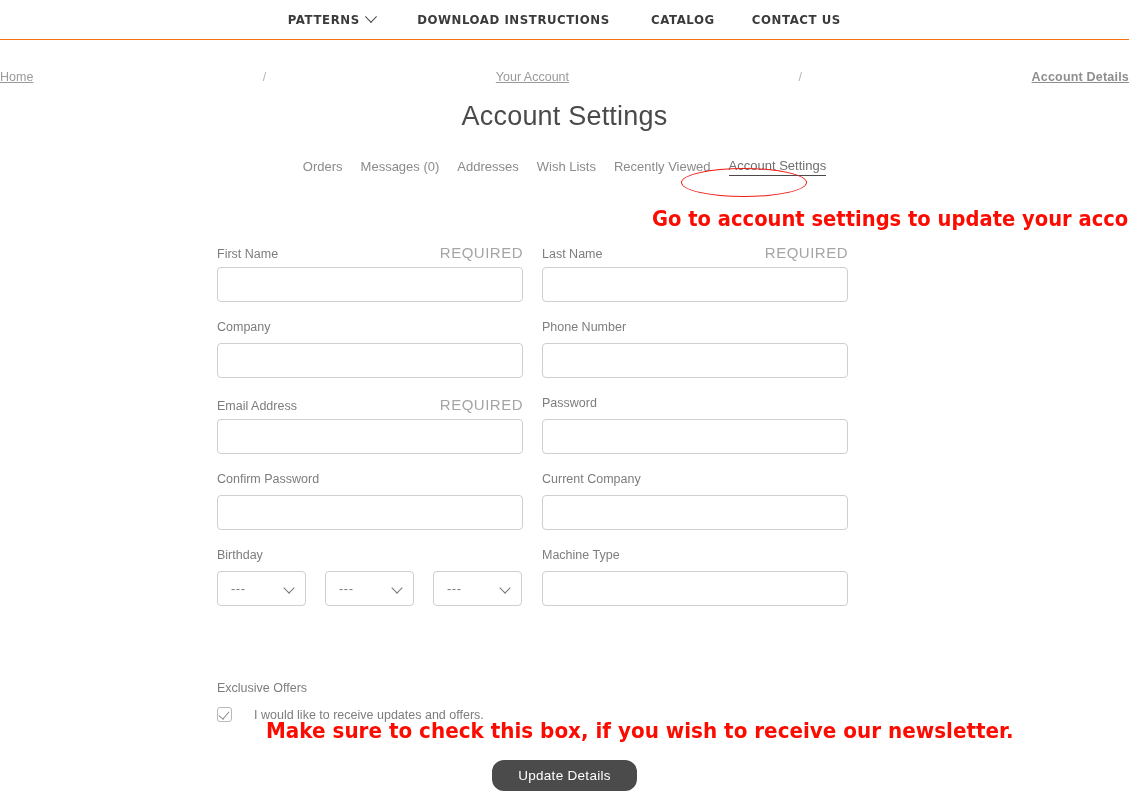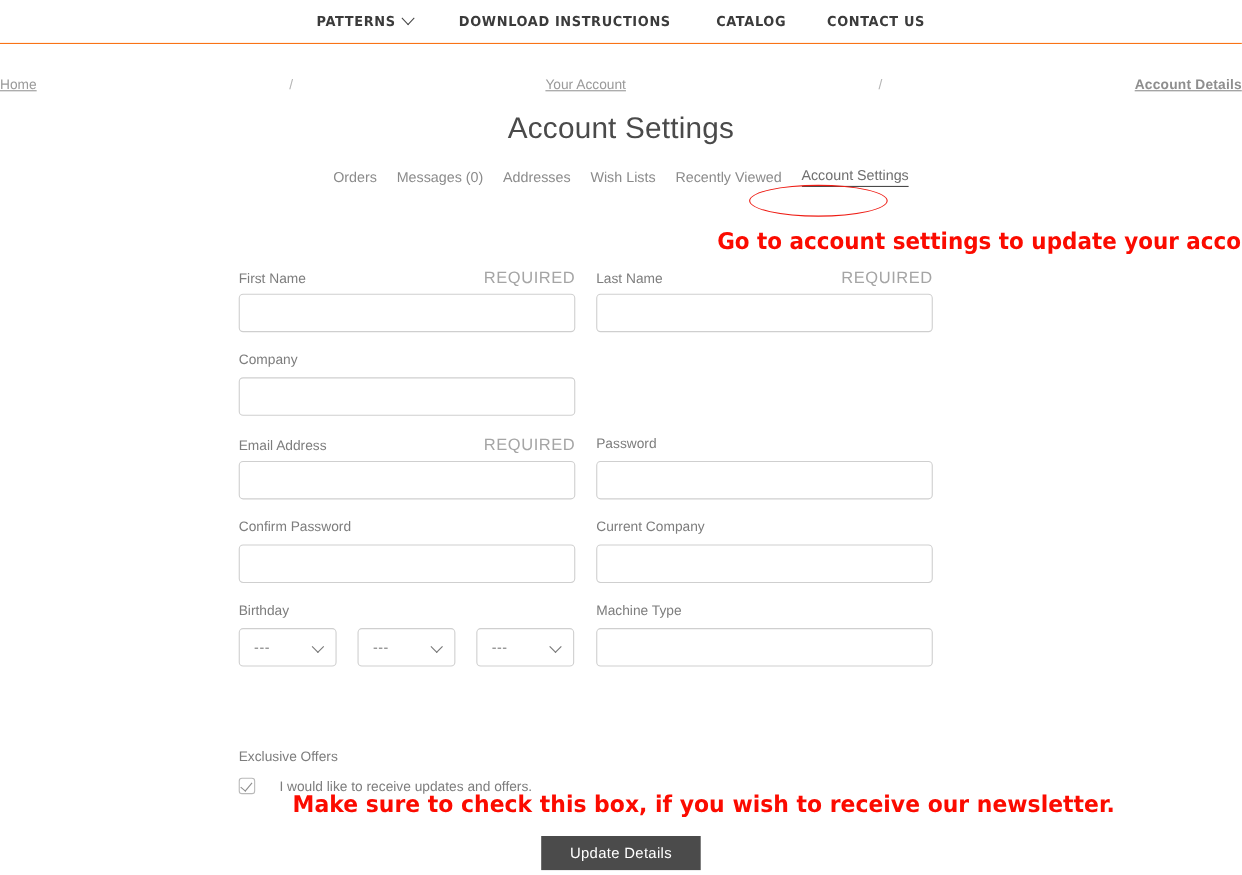--- a/index.html
+++ b/index.html
@@ -83,21 +83,21 @@
     margin-top: 17px;
     text-align: center;
     font-size: 27px;
     color: #4a4a4a;
     font-weight: normal;
     letter-spacing: 0.2px;
   }
 
   
   .tabs {
-    margin-top: 20px;
+    margin-top: 26px;
     display: flex;
     justify-content: center;
     align-items: center;
     gap: 18px;
     font-size: 13px;
     color: #8b8b8b;
     position: relative;
   }
   .tab {
     cursor: pointer;
@@ -275,21 +275,21 @@
     left: 0;
     top: 760px;
     width: 1129px;
     display: flex;
     justify-content: center;
   }
   .submit-btn {
     background: #4b4b4b;
     color: #ffffff;
     border: none;
-    border-radius: 0;
+    border-radius: 12px;
     font-size: 13.5px;
     padding: 0 26px;
     height: 31px;
     cursor: pointer;
     font-family: "Liberation Sans", sans-serif;
     letter-spacing: 0.3px;
   }
 </style>
 </head>
 <body>
@@ -352,20 +352,26 @@
       <input class="input redacted" type="text" value="" style="">
     </div>
   </div>
 
   <div class="row">
     <div class="col">
       <div class="label-line">
         <span class="field-label">Company</span>
       </div>
       <input class="input" type="text" value="" style="">
+    </div>
+    <div class="col">
+      <div class="label-line">
+        <span class="field-label">Phone Number</span>
+      </div>
+      <input class="input redacted" type="text" value="" style="">
     </div>
   </div>
 
   <div class="row">
     <div class="col">
       <div class="label-line">
         <span class="field-label">Email Address</span>
         <span class="required">REQUIRED</span>
       </div>
       <input class="input redacted" type="text" value="" style="">

